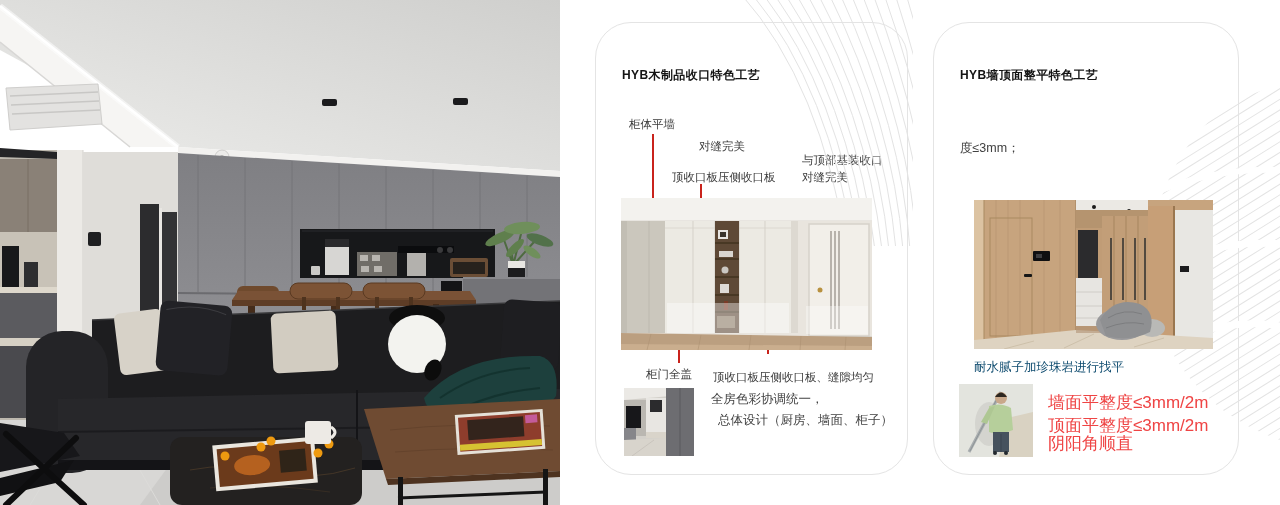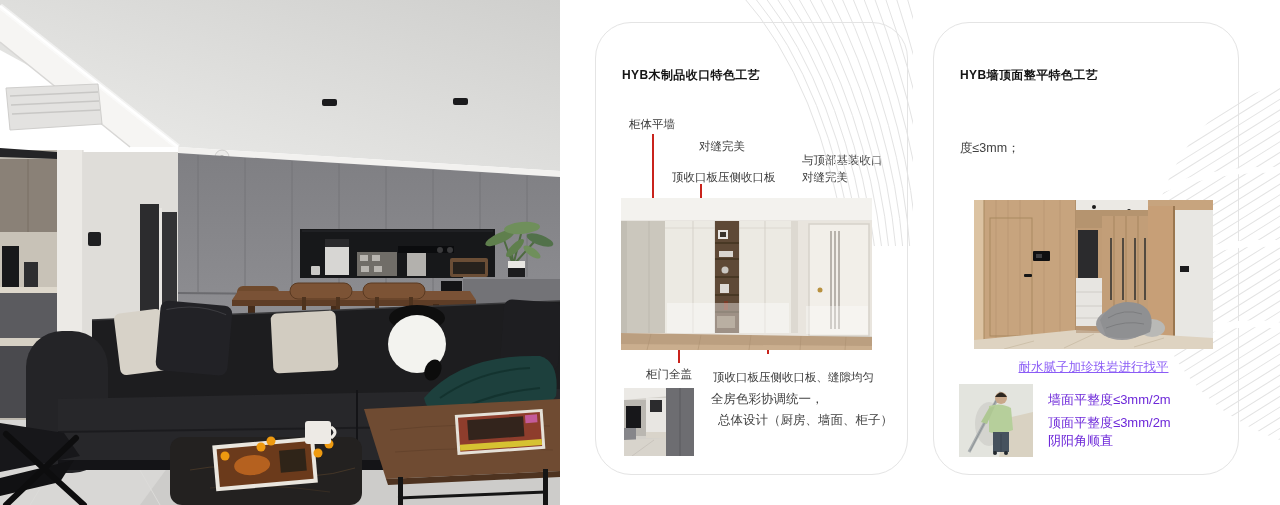--- a/index.html
+++ b/index.html
@@ -8,25 +8,25 @@
   .photo{position:absolute;left:0;top:0;width:560px;height:505px;}
   .card{position:absolute;top:22px;height:453px;background:#ffffff;border:1px solid #e4e4e4;
         border-radius:36px;box-sizing:border-box;}
   #card1{left:595px;width:313px;}
   #card2{left:933px;width:306px;}
   .deco{position:absolute;pointer-events:none;z-index:2;overflow:hidden;}
   .card-title{position:absolute;left:26px;top:44px;font-size:12px;font-weight:bold;
               color:#141414;letter-spacing:.4px;white-space:nowrap;margin:0;}
   .lbl{position:absolute;font-size:11.5px;color:#3b3b3b;white-space:nowrap;line-height:15px;}
   .para{position:absolute;font-size:12.5px;color:#414141;line-height:17.5px;white-space:nowrap;}
-  .spec{position:absolute;left:114px;font-size:13px;color:#6d28d9;white-space:nowrap;z-index:5;}
+  .spec{position:absolute;left:114px;font-size:17px;color:#ef4444;white-space:nowrap;z-index:5;}
   .rline{position:absolute;width:2px;background:#c9231c;z-index:4;}
   .imgbox{position:absolute;z-index:5;}
-  .caption{position:absolute;left:40px;top:336px;width:239px;text-align:center;font-size:12.5px;
-           color:#8b5cf6;z-index:5;white-space:nowrap;text-decoration:underline;}
+  .caption{position:absolute;left:40px;top:336px;width:239px;font-size:12.5px;
+           color:#0c4a6e;z-index:5;white-space:nowrap;}
   svg{display:block;}
 </style>
 </head>
 <body>
 
 <svg class="photo" viewBox="0 0 560 505">
   <defs>
     <linearGradient id="ceil" x1="1" y1="0" x2="0" y2="1">
       <stop offset="0" stop-color="#cfcfcd"></stop>
         <stop offset="1" stop-color="#ededeb"></stop>

